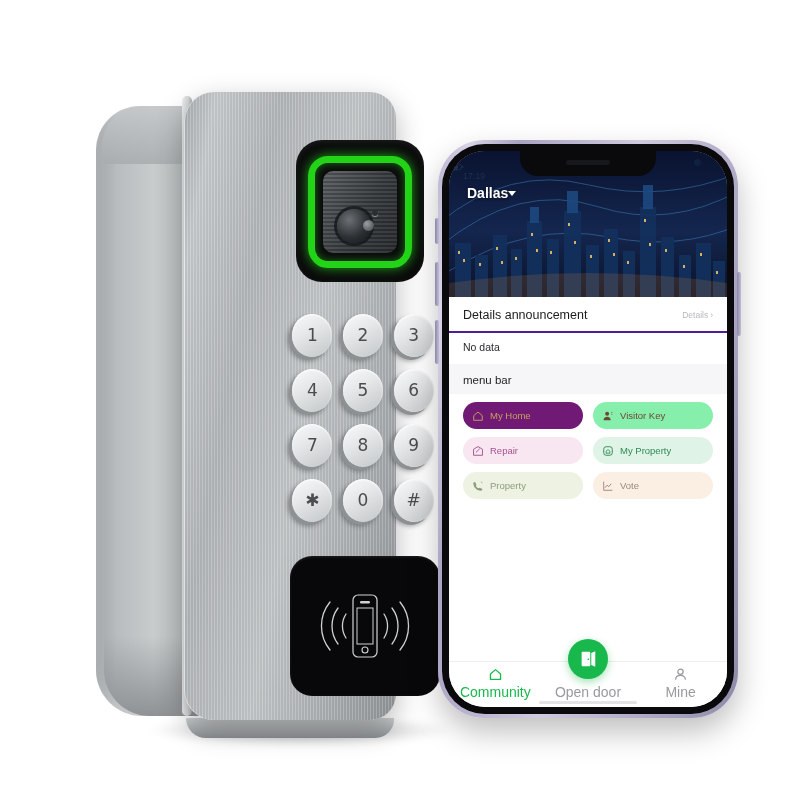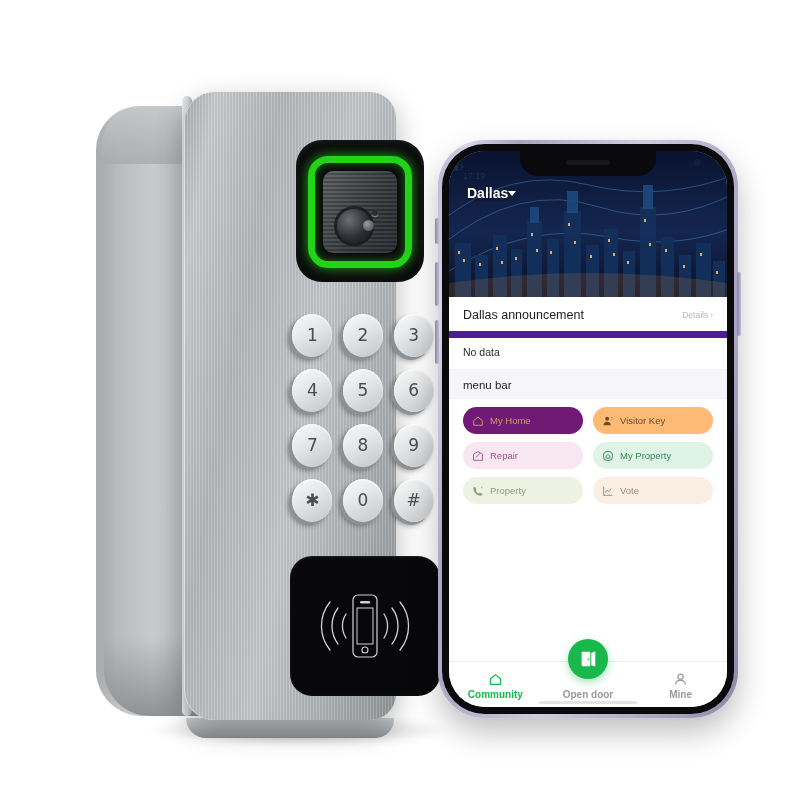--- a/index.html
+++ b/index.html
@@ -195,21 +195,21 @@
   
   .ann-head{
     display:flex; align-items:center; justify-content:space-between;
     padding: 11px 14px 9px;
     background:#fff;
   }
   .ann-title{ font-size:12.5px; color:#1d1d1f; }
   .ann-details{ font-size:8.5px; color:#b9b9bd; display:flex; align-items:center; gap:2px; }
   .ann-body{
     padding: 8px 14px 11px; font-size:10.5px; color:#2b2b2e;
-    background:#fff; border-top:7px solid #4c1d95;
+    background:#fff; border-top:2px solid #4c1d95;
   }
 
   
   .menu-head{
     padding: 10px 14px 8px; font-size:11.5px; color:#1d1d1f;
     background:#f6f6f8;
   }
   .menu-grid{
     background:#fff; padding: 8px 14px 14px;
     display:grid; grid-template-columns: 1fr 1fr; gap: 8px 10px;
@@ -222,21 +222,21 @@
   .spacer{ height:27px; }
 
   
   .tabbar{
     position:absolute; left:0; right:0; bottom:0; height:46px;
     background:#fff; border-top:1px solid #eeeef0;
     display:flex; align-items:flex-end; justify-content:space-around;
     padding-bottom:7px;
   }
   .tab{ display:flex; flex-direction:column; align-items:center; gap:2px; width:74px; }
-  .tab-label{ font-size:10px;font-weight:bold; }
+  .tab-label{ font-size:14px; }
   .fab{
     position:absolute; left:50%; bottom:28px; transform:translateX(-50%);
     width:40px; height:40px; border-radius:50%;
     background:#19b84c; display:flex; align-items:center; justify-content:center;
     box-shadow: 0 3px 8px rgba(25,184,76,.40);
   }
   .home-indicator{
     position:absolute; left:50%; bottom:3px; transform:translateX(-50%);
     width:98px; height:3px; border-radius:2px; background:#e3e3e6;
   }
@@ -431,40 +431,40 @@
         </div>
 
         <div class="city">
           <span>Dallas</span>
           <span class="caret"></span>
         </div>
       </div>
 
       <div>
         <div class="ann-head">
-          <div class="ann-title">Dallas announcement</div>
+          <div class="ann-title">Details announcement</div>
           <div class="ann-details">
             <span>Details</span>
             <span>›</span>
           </div>
         </div>
         <div class="ann-body">No data</div>
       </div>
 
       <div class="menu-head">menu bar</div>
       <div class="menu-grid">
 
         <div class="mi" style="background:#701a75;color:#c8a15a">
           <svg width="12" height="12" viewBox="0 0 14 14">
               <path d="M2 6.6 7 2.4l5 4.2V12H2z" fill="none" stroke="currentColor" stroke-width="1.1" stroke-linejoin="round"></path>
             </svg>
           <span>My Home</span>
         </div>
 
-        <div class="mi" style="background:#fdba74;color:#6b4a33">
+        <div class="mi" style="background:#86efac;color:#6b4a33">
           <svg width="12" height="12" viewBox="0 0 14 14">
               <circle cx="6" cy="4.4" r="2.3" fill="currentColor"></circle>
               <path d="M1.8 12c0-2.4 1.9-4 4.2-4s4.2 1.6 4.2 4z" fill="currentColor"></path>
               <rect x="11" y="2.4" width="1" height="1" fill="currentColor"></rect>
               <rect x="11" y="4.4" width="1" height="1" fill="currentColor"></rect>
             </svg>
           <span>Visitor Key</span>
         </div>
 
 

